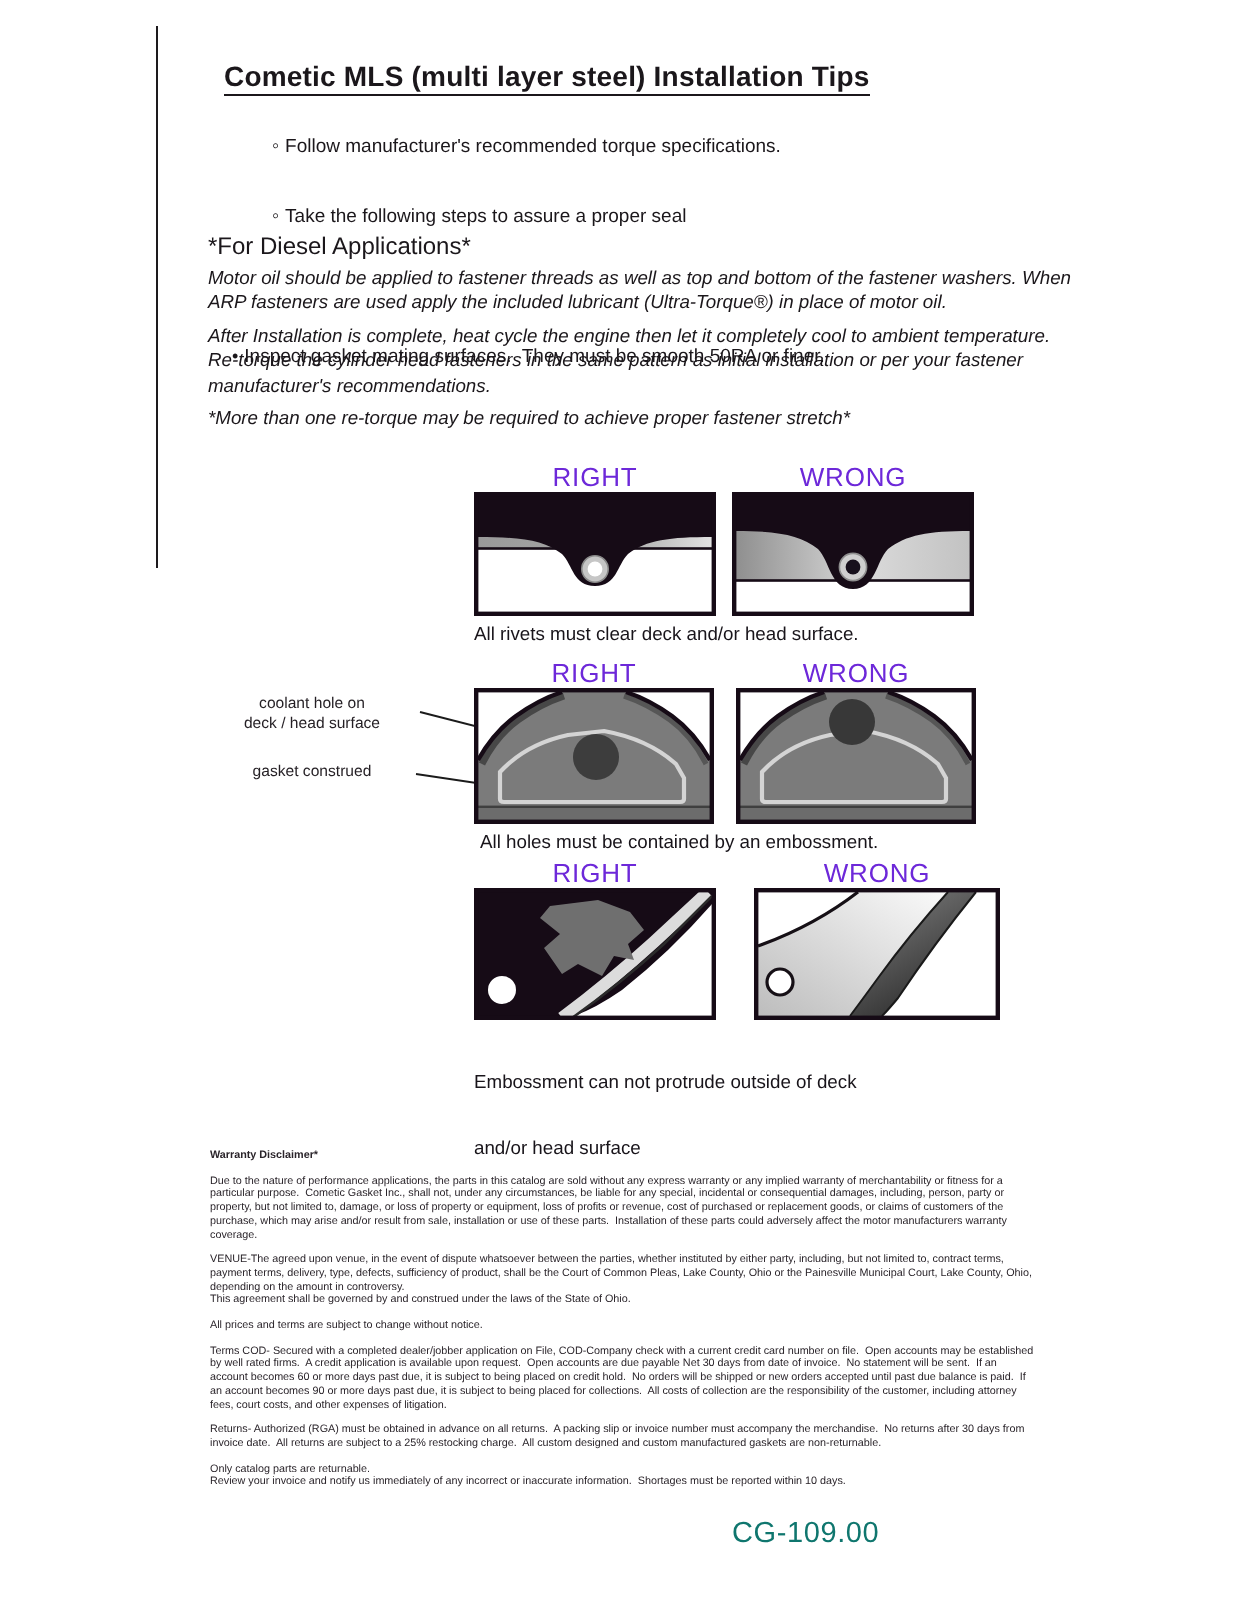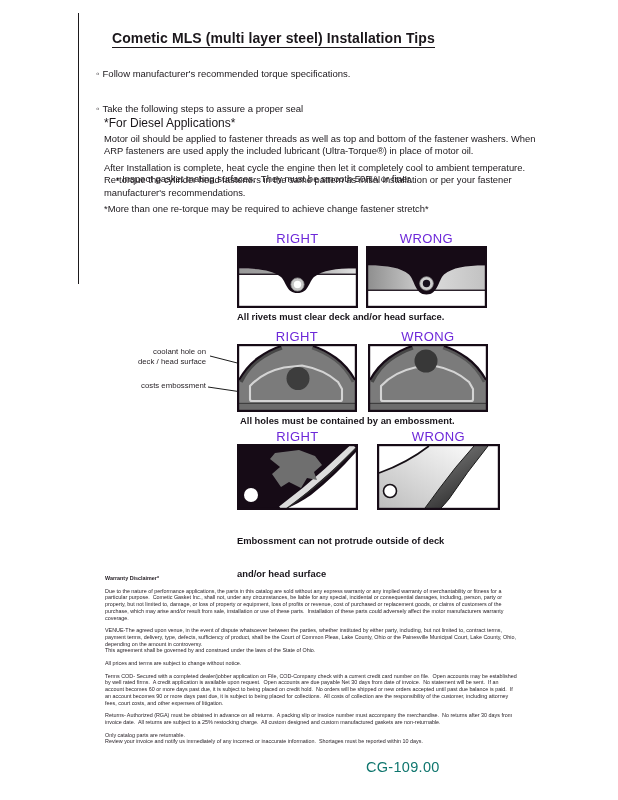--- a/index.html
+++ b/index.html
@@ -10,34 +10,34 @@
   .abs{position:absolute;}
   
   .edge-line{left:78px;top:13px;width:1.4px;height:271px;background:#1d1a1d;}
   
   .title{
     left:101px;top:19px;font-size:14px;font-weight:bold;margin:11px;
     border-bottom:1.6px solid #1b171b;padding-bottom:1px;display:inline-block;letter-spacing:.1px;
   }
   
   .tips{left:96px;top:45px;font-size:9.5px;white-space:pre-wrap;}
-  .tip-main{height:13px;line-height:13px;}
+  .tip-main{height:13px;line-height:13px;margin-left:40px;}
   .tip-sub{height:11px;line-height:11px;padding-left:20px;margin-top:36px;}
   .mk-o::before{content:"◦";margin-right:3px;font-size:10px;position:relative;top:-.5px;}
   .mk-d::before{content:"•";margin-right:3px;font-size:9px;}
   
   .diesel-h{left:104px;top:116px;font-size:12px;font-weight:bold;}
-  .para{left:104px;width:436px;font-size:9.4px;line-height:12.4px;white-space:pre-wrap;}
+  .para{left:104px;width:436px;font-size:9.4px;line-height:12.4px;white-space:pre-wrap;font-style:italic;}
   .p1{top:133px;}
   .p2{top:162px;}
   .pnote{top:203px;}
   
   .dg-lbl{font-size:13px;text-align:center;letter-spacing:.4px;color:#6d28d9;}
-  .dg-cap{font-size:9.4px;font-weight:bold;white-space:pre-wrap;color:#18141a;}
-  .ann{font-size:7.8px;text-align:right;line-height:9.5px;color:#241f24;}
+  .dg-cap{font-size:9.4px;font-weight:normal;white-space:pre-wrap;color:#18141a;}
+  .ann{font-size:7.8px;text-align:center;line-height:9.5px;color:#241f24;}
   svg{display:block;}
   
   .warranty{left:105px;top:575px;width:412px;font-size:5.4px;line-height:6.7px;color:#2a242a;}
   .warranty .wp{margin:0 0 6px 0;white-space:pre-wrap;}
   .warranty .wp.tight{margin-bottom:0;}
   .warranty .wh{font-weight:bold;margin:0 0 6px 0;}
   .pageno{left:366px;top:759px;font-size:14.5px;letter-spacing:.3px;color:#0f766e;}
 </style>
 </head>
 <body>
@@ -48,21 +48,21 @@
 
 <div class="abs tips">
   <div class="tip-main"><span class="mk-o"></span><span>Follow manufacturer's recommended torque specifications.</span></div>
   <div class="tip-main"><span class="mk-o"></span><span>Take the following steps to assure a proper seal</span></div>
   <div class="tip-sub"><span class="mk-d"></span><span>Inspect gasket mating surfaces.  They must be smooth 50RA or finer.</span></div>
 </div>
 
 <div class="abs diesel-h" style="font-weight:normal">*For Diesel Applications*</div>
 <div class="abs para p1">Motor oil should be applied to fastener threads as well as top and bottom of the fastener washers. When ARP fasteners are used apply the included lubricant (Ultra-Torque®) in place of motor oil.</div>
 <div class="abs para p2">After Installation is complete, heat cycle the engine then let it completely cool to ambient temperature. Re-torque the cylinder head fasteners in the same pattern as initial installation or per your fastener manufacturer's recommendations.</div>
-<div class="abs para pnote">*More than one re-torque may be required to achieve change fastener stretch*</div>
+<div class="abs para pnote">*More than one re-torque may be required to achieve proper fastener stretch*</div>
 
 <div class="abs dg-lbl" style="left:237px;top:231px;width:121px">RIGHT</div>
 <div class="abs dg-lbl" style="left:366px;top:231px;width:121px">WRONG</div>
 
 <svg class="abs" style="left:237px;top:246px" width="121" height="62" viewBox="0 0 121 62">
   <defs>
     <linearGradient id="g1r" x1="0" y1="0" x2="1" y2="0">
       <stop offset="0" stop-color="#9a9a9a"></stop>
         <stop offset="0.6" stop-color="#a8a8a8"></stop>
         <stop offset="1" stop-color="#e2e2e2"></stop>
@@ -96,21 +96,21 @@
 
 <div class="abs dg-cap" style="left:237px;top:311px">All rivets must clear deck and/or head surface.</div>
 
 <div class="abs dg-lbl" style="left:237px;top:329px;width:120px">RIGHT</div>
 <div class="abs dg-lbl" style="left:368px;top:329px;width:120px">WRONG</div>
 
 <div class="abs ann" style="left:106px;top:347px;width:100px">
   <div>coolant hole on</div>
   <div>deck / head surface</div>
 </div>
-<div class="abs ann" style="left:106px;top:381px;width:100px">costs embossment</div>
+<div class="abs ann" style="left:106px;top:381px;width:100px">gasket construed</div>
 
 <svg class="abs" style="left:100px;top:340px" width="220" height="70" viewBox="0 0 220 70">
   <line x1="110" y1="16" x2="188" y2="36" stroke="#1b1b1b" stroke-width="1"></line>
   <line x1="108" y1="47" x2="162" y2="55" stroke="#1b1b1b" stroke-width="1"></line>
 </svg>
 
 <svg class="abs" style="left:237px;top:344px" width="120" height="68" viewBox="0 0 120 68">
   <rect x="1" y="1" width="118" height="66" fill="#7b7b7b"></rect>
   <rect x="2" y="58.8" width="116" height="1.2" fill="#3f3f3f"></rect>
   <rect x="2" y="60" width="116" height="6" fill="#6c6c6c"></rect>

